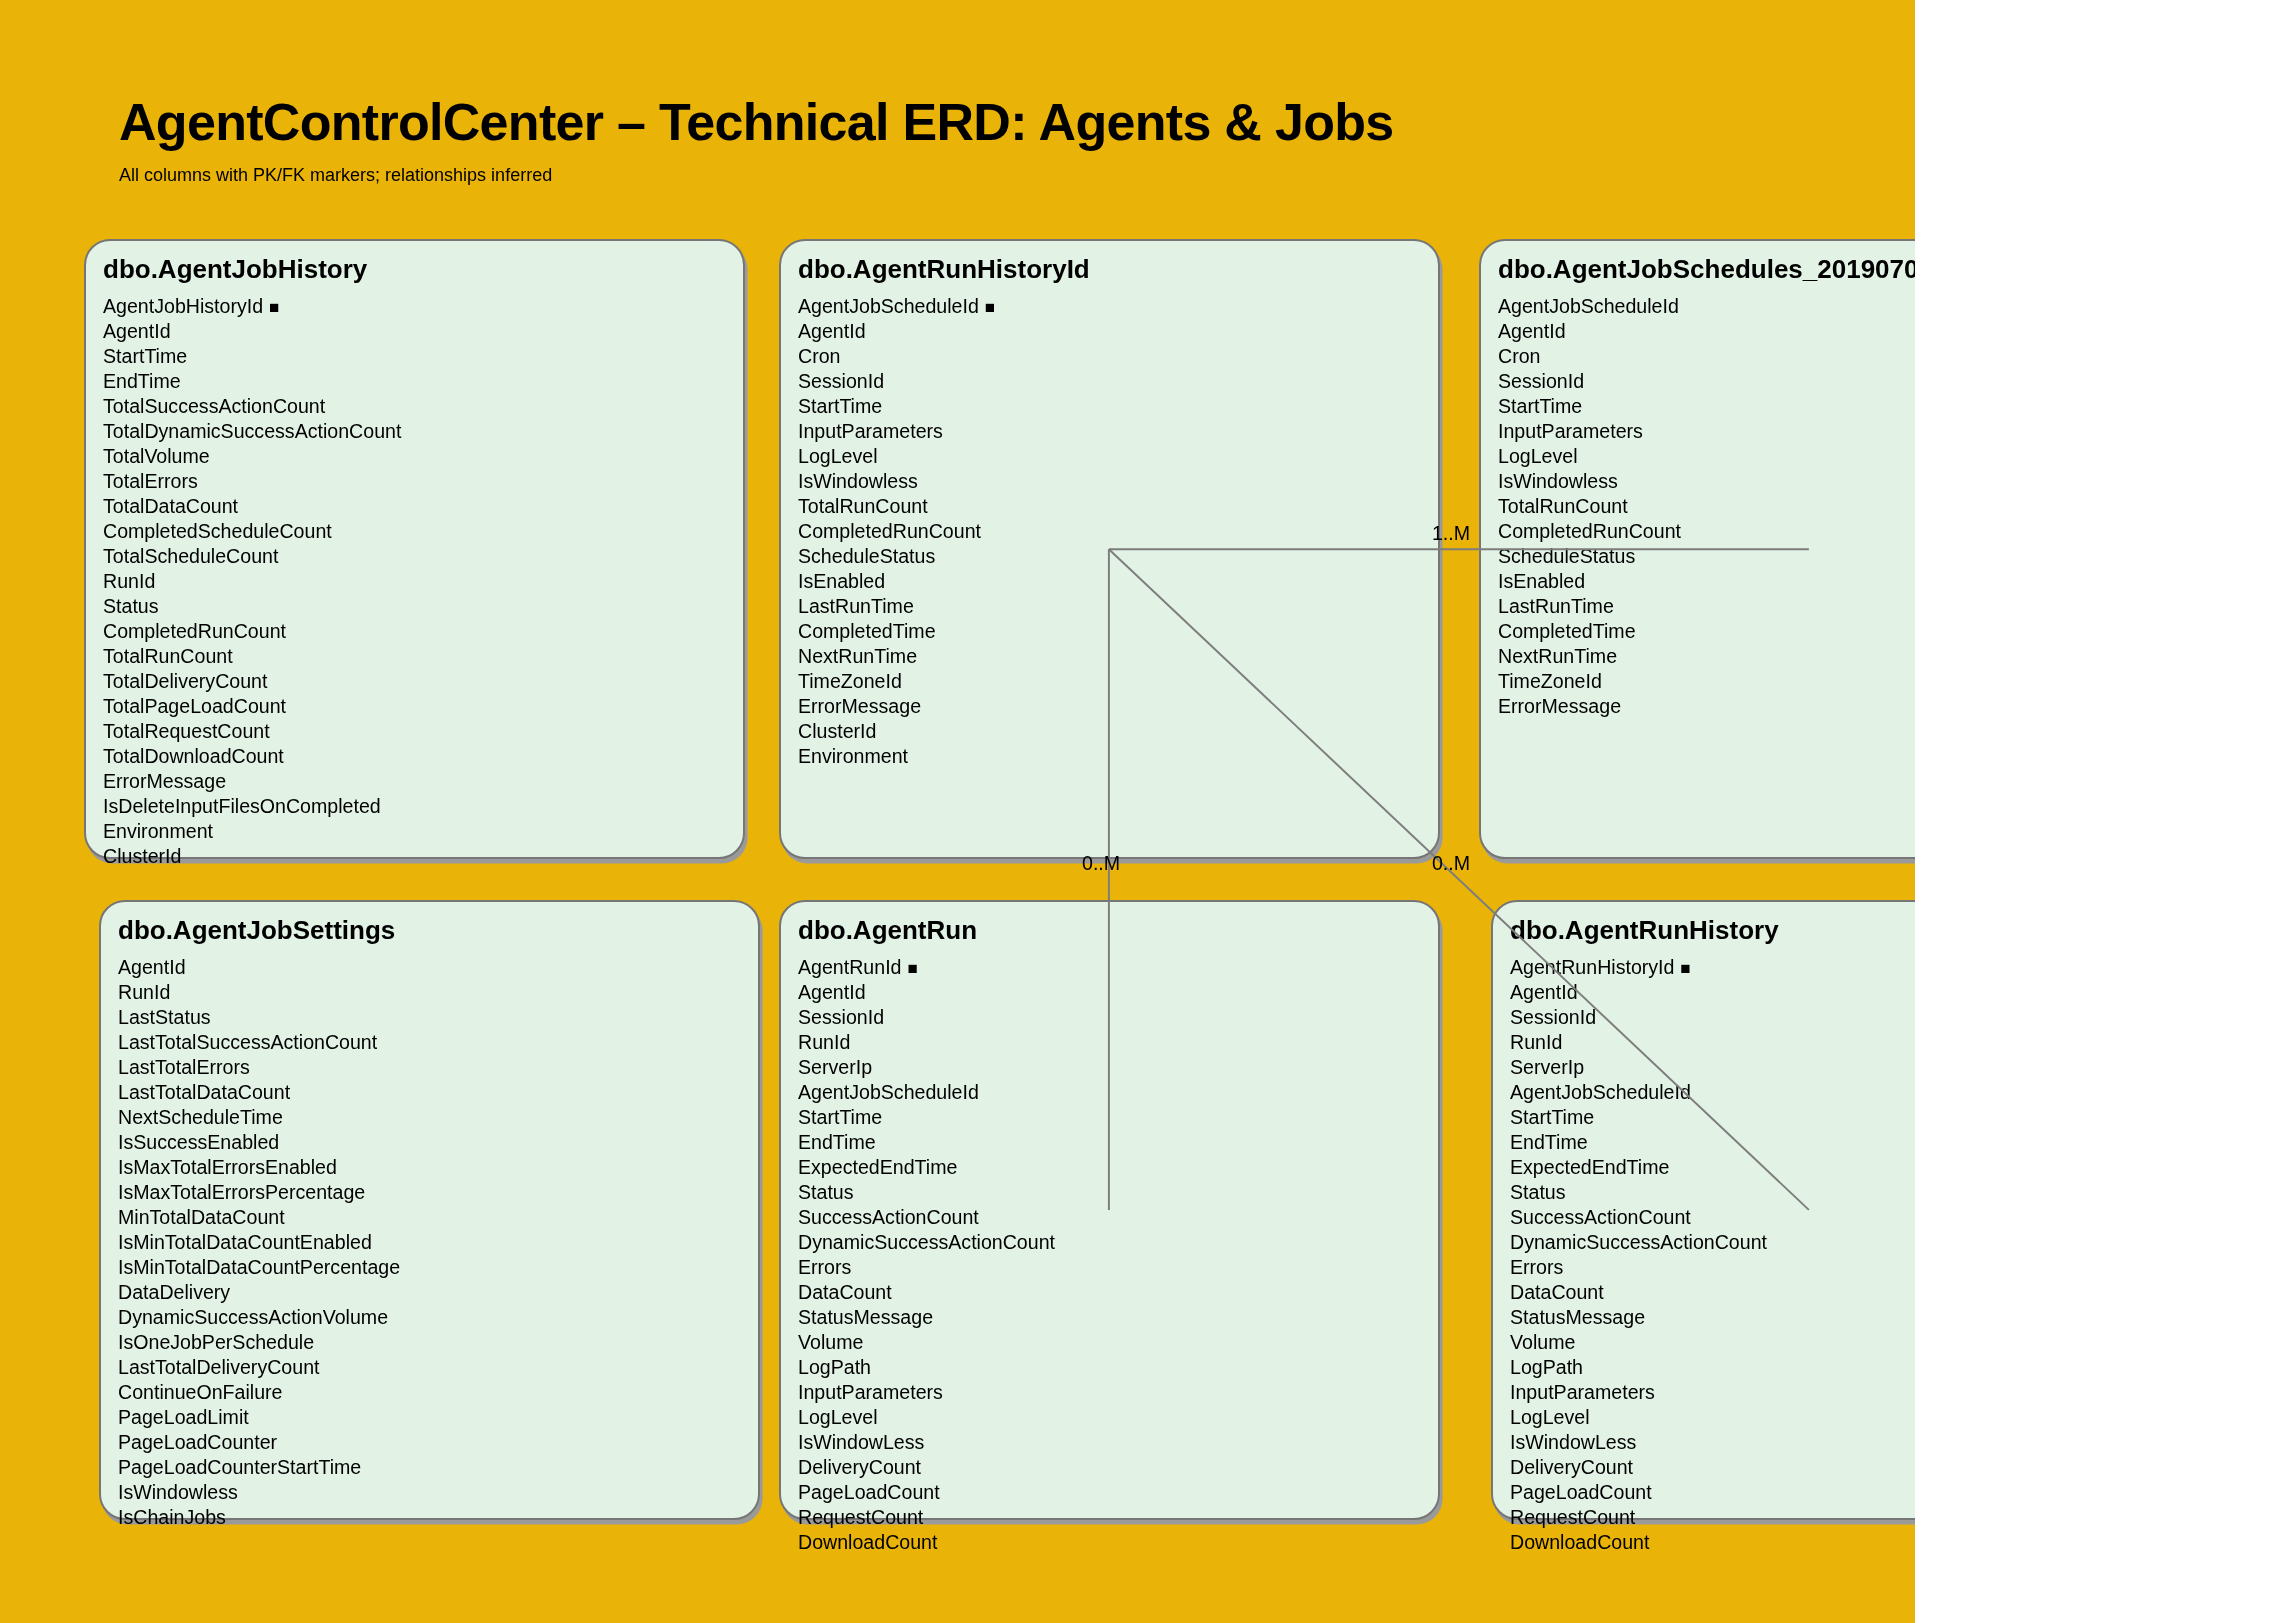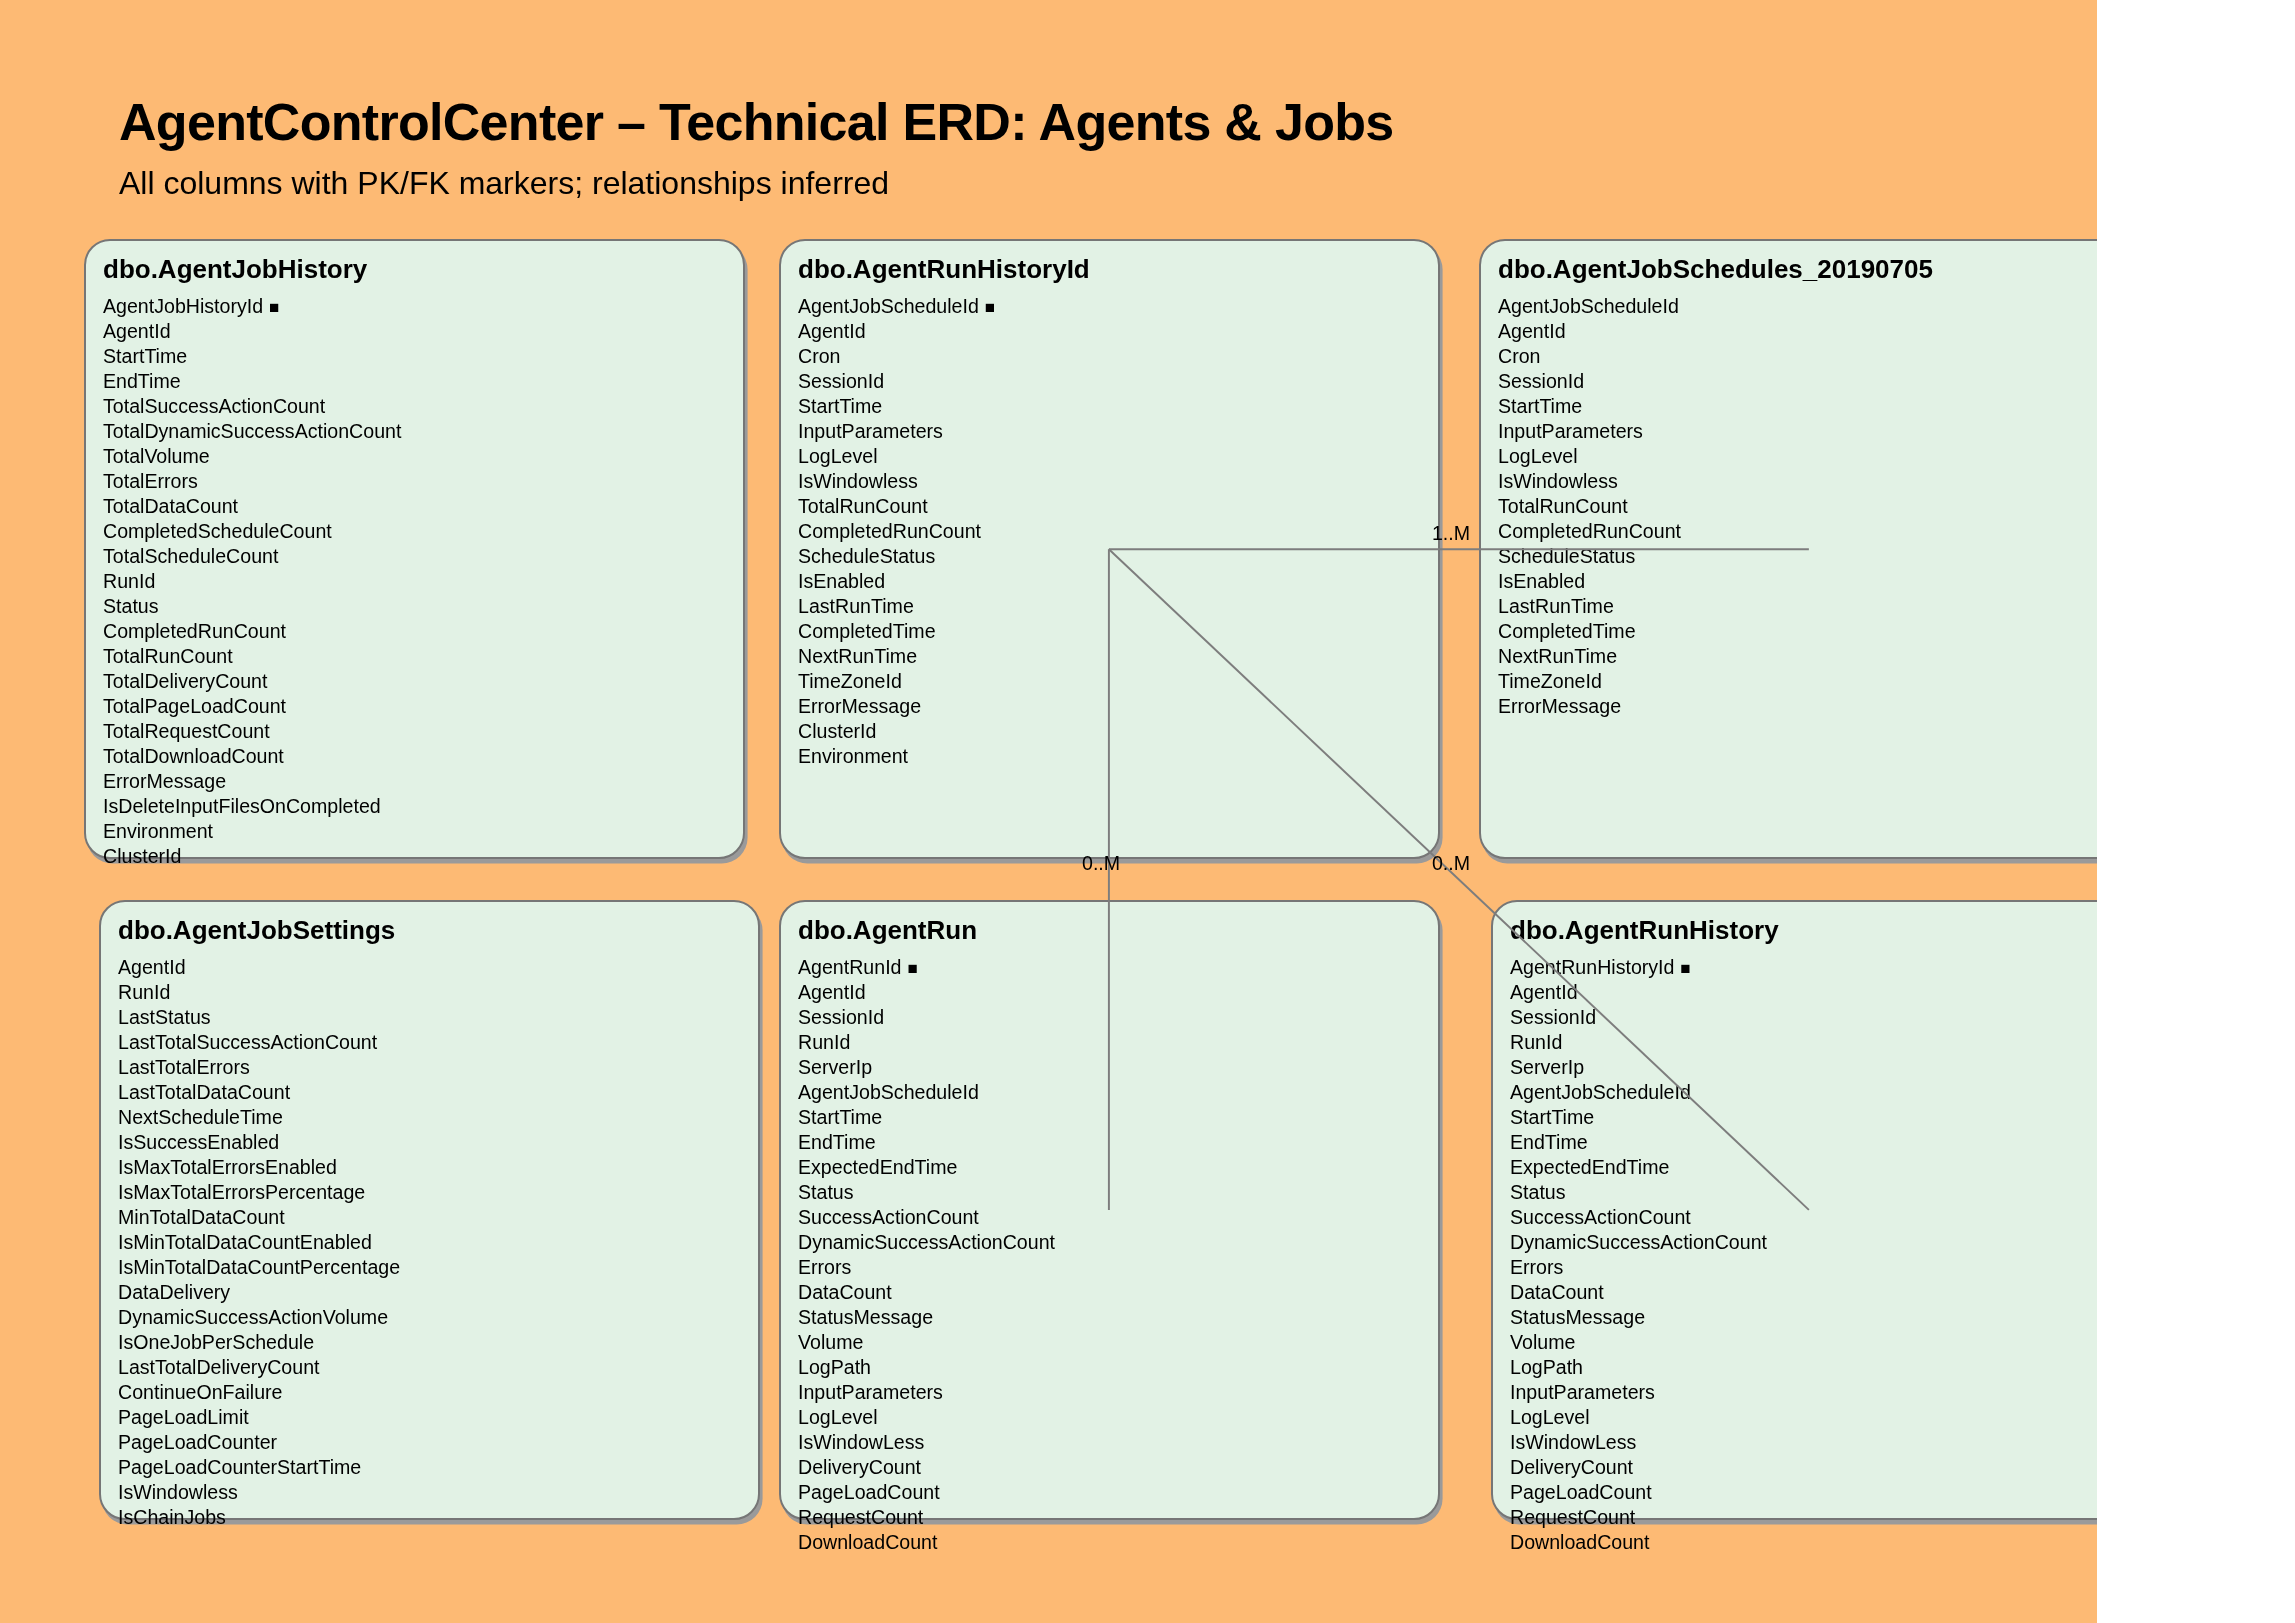--- a/index.html
+++ b/index.html
@@ -1,30 +1,30 @@
 <!DOCTYPE html>
 <html style="font-size:10.5px"><head>
 <meta charset="utf-8">
 <style>
   html,body { margin:0; padding:0; background:#ffffff; }
   .page {
     position:relative;
-    width:2097px; height:1623px;
-    background:#fdba74;
+    width:1915px; height:1623px;
+    background:#eab308;
     font-family:"Liberation Sans", sans-serif;
     overflow:hidden;
   }
   .page-title {
     position:absolute; left:119px; top:92px; margin:0;
     font-size:52px; font-weight:bold; color:#000;
     white-space:nowrap; letter-spacing:-0.7px;
   }
   .page-subtitle {
     position:absolute; left:119px; top:165px; margin:0;
-    font-size:32px; font-weight:normal; color:#000;
+    font-size:18px; font-weight:normal; color:#000;
     white-space:nowrap;
   }
   #tables { position:absolute; left:0; top:0; width:100%; height:100%; z-index:1; }
   .table-box {
     position:absolute;
     width:661px; height:620px;
     box-sizing:border-box;
     background:#e2f2e5;
     border:2px solid #767676;
     border-radius:26px;

